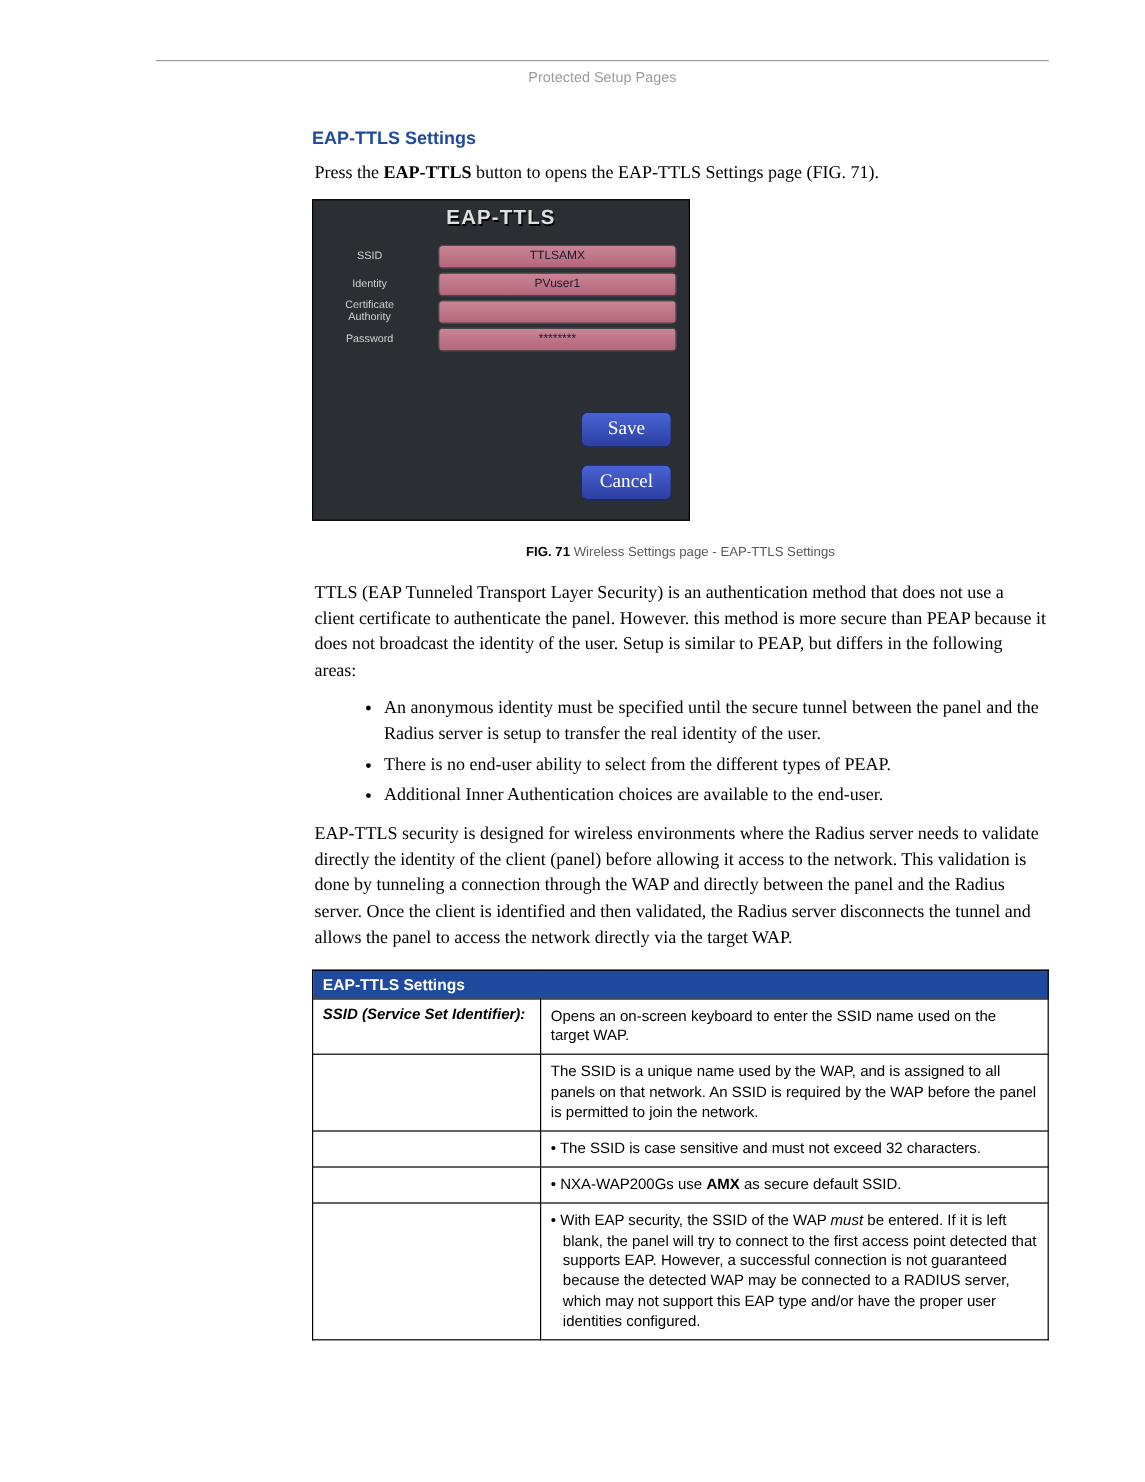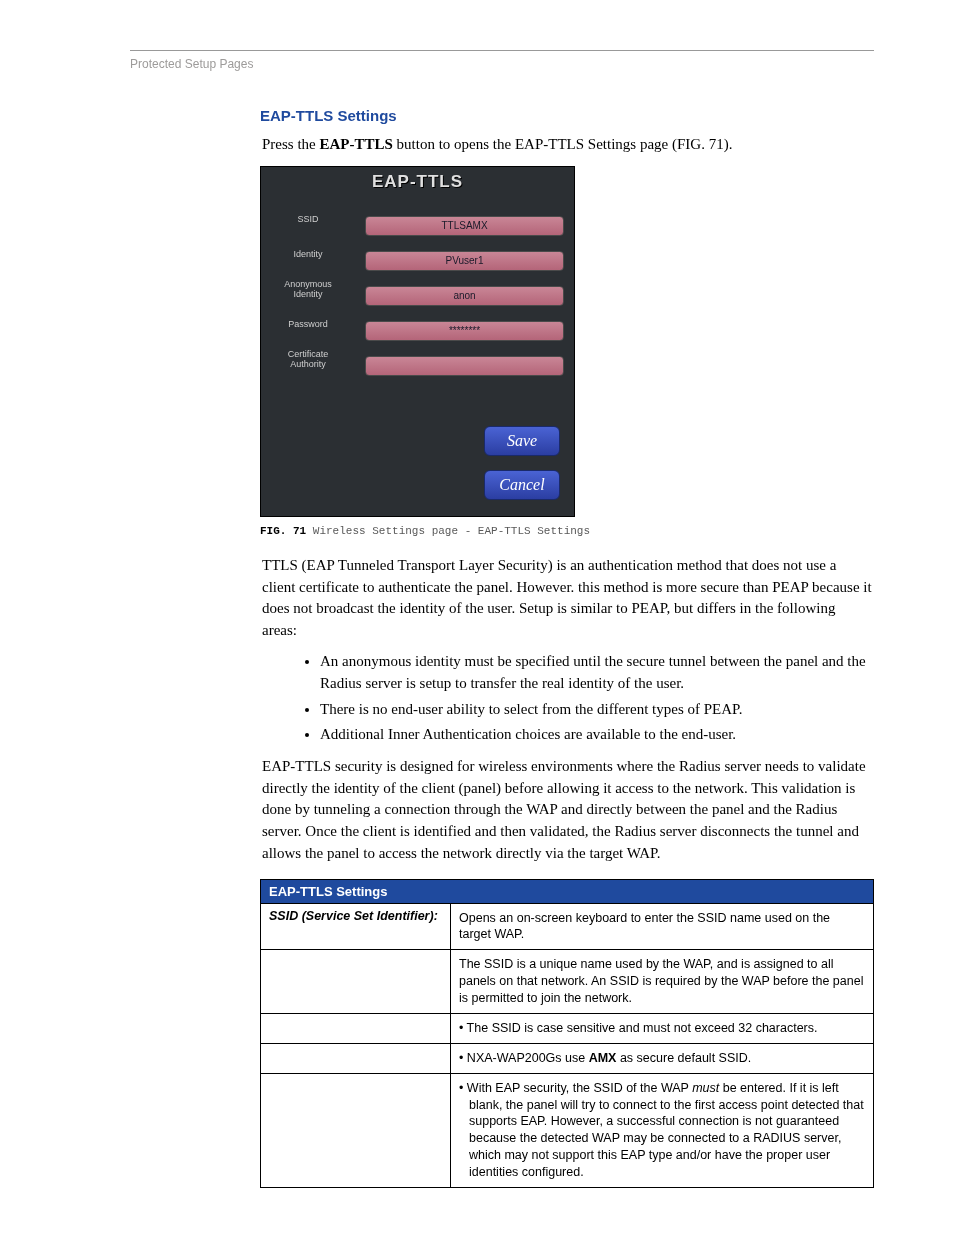--- a/index.html
+++ b/index.html
@@ -7,21 +7,21 @@
     font-family: "Times New Roman", serif;
     background: #fff;
     width: 954px;
     margin: 0 auto;
     padding: 50px 80px 30px 130px;
     color: #000;
     font-size: 14px;
   }
   .top-rule { border-top: 1px solid #999; margin-bottom: 6px; }
   .running-head {
-    text-align: left;
+    text-align: center;
     color: #9d9b9a;
     font-family: Arial, sans-serif;
     font-size: 12px;
     margin-bottom: 36px;
   }
   .content { margin-left: 130px; }
   h2.section {
     font-family: Arial, sans-serif;
     color: #1f4a9e;
     font-weight: bold;
@@ -64,35 +64,34 @@
     height: 20px;
     border-radius: 4px;
     background: linear-gradient(#c98696, #b46579);
     border: 1px solid #4a4a4a;
     color: #1a1a2a;
     font-family: Arial, sans-serif;
     font-size: 10px;
     display: flex;
     align-items: center;
     justify-content: center;
-    margin-top: 12px;
   }
   .panel-field.blue { background: linear-gradient(#a7a6d7, #8c87c6); }
-  .panel-btns { display:flex; flex-direction: column; align-items: flex-end; gap: 14px; margin-top: 50px; padding-right: 4px; font-style: italic;}
+  .panel-btns { display:flex; flex-direction: column; align-items: flex-end; gap: 14px; margin-top: 50px; padding-right: 4px;}
   .p-btn {
     width: 76px; height: 30px;
     border-radius: 6px;
     border: 1px solid #1a2a6a;
     background: linear-gradient(#4a63d4, #2b3ea2);
     color: #fff;
     font-family: "Times New Roman", serif;
     font-size: 16px;
     display: flex; align-items: center; justify-content: center;
   }
-  .fig-caption { font-family: Liberation Mono, monospace; font-size: 11px; color: #595959; margin: 8px 0 18px 0;}
+  .fig-caption { font-family: Liberation Sans, sans-serif; font-size: 11px; color: #595959; margin: 20px 0 18px 0; text-align: center;}
   .fig-caption b { color: #000; }
 
   ul.bullets { list-style: disc; margin: 6px 0 10px 56px; }
   ul.bullets li { font-size: 15px; line-height: 1.5; margin: 3px 4px; }
 
   
   table.settings {
     width: 100%;
     border-collapse: collapse;
     font-family: Arial, sans-serif;
@@ -139,30 +138,26 @@
       <div class="panel-body">
         <div class="panel-row">
           <div class="panel-label">SSID</div>
           <div class="panel-field">TTLSAMX</div>
         </div>
         <div class="panel-row">
           <div class="panel-label">Identity</div>
           <div class="panel-field">PVuser1</div>
         </div>
         <div class="panel-row">
-          <div class="panel-label">Anonymous Identity</div>
-          <div class="panel-field">anon</div>
+          <div class="panel-label">Certificate Authority</div>
+          <div class="panel-field"></div>
         </div>
         <div class="panel-row">
           <div class="panel-label">Password</div>
           <div class="panel-field">********</div>
-        </div>
-        <div class="panel-row">
-          <div class="panel-label">Certificate Authority</div>
-          <div class="panel-field"></div>
         </div>
         <div class="panel-btns">
           <div class="p-btn">Save</div>
           <div class="p-btn">Cancel</div>
         </div>
       </div>
     </div>
     <div class="fig-caption">
       <b>FIG. 71</b><span>  Wireless Settings page - EAP-TTLS Settings</span>
     </div>

